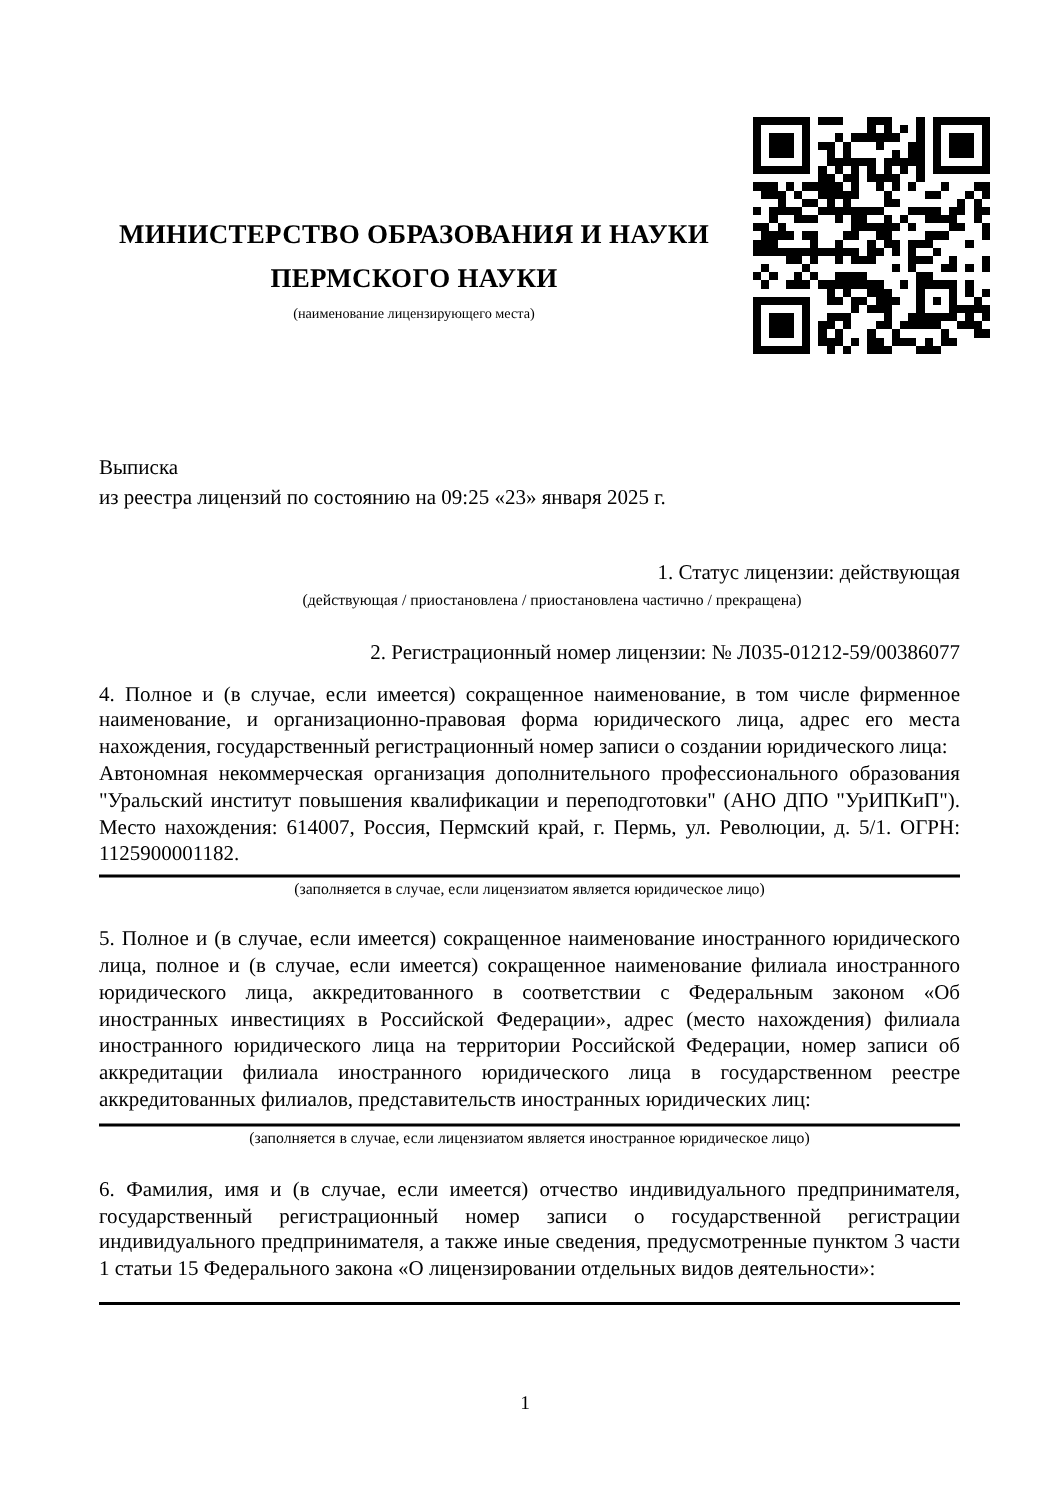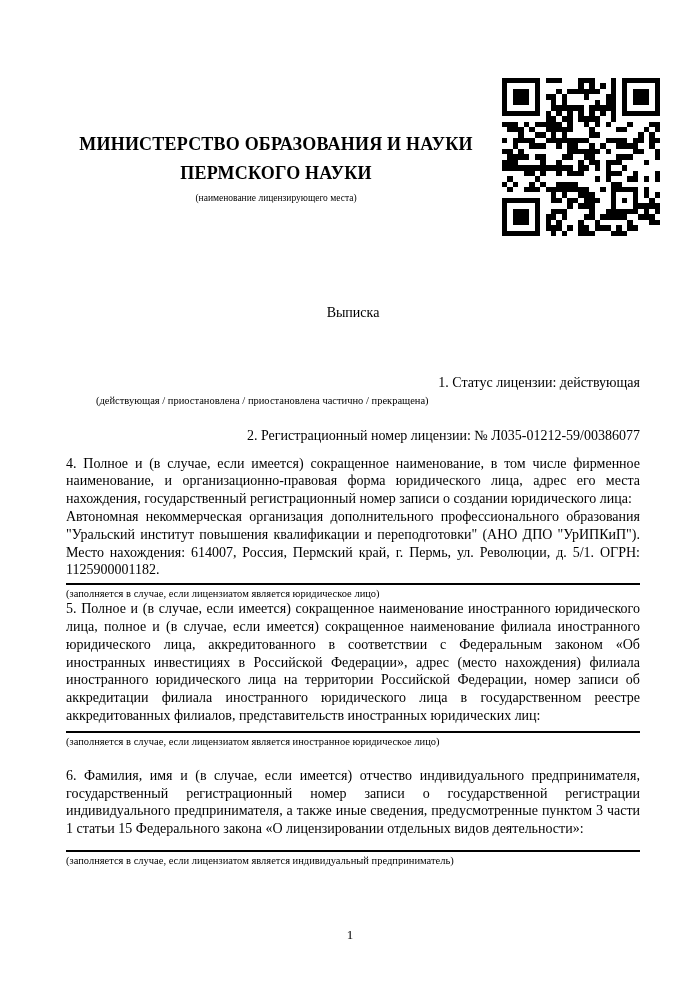--- a/index.html
+++ b/index.html
@@ -9,21 +9,21 @@
     height: 990px;
     background: #ffffff;
     color: #000000;
     font-family: "Liberation Serif", serif;
     overflow: hidden;
   }
 
   
   .org-block {
     position: absolute;
-    top: 130px;
+    top: 142px;
     left: 66px;
     width: 420px;
     text-align: center;
   }
   .org-line {
     font-size: 18px;
     font-weight: bold;
     line-height: 29px;
     letter-spacing: 0.2px;
   }
@@ -40,56 +40,55 @@
     height: 158px;
   }
   .qr-wrap svg { width: 100%; height: 100%; shape-rendering: crispEdges; }
 
   
   .doc-title {
     position: absolute;
     top: 303px;
     left: 66px;
     width: 574px;
-    text-align: center;
     font-size: 14px;
     line-height: 20px;
   }
 
   
   .content {
     position: absolute;
     top: 374px;
     left: 66px;
     width: 574px;
     font-size: 14px;
     line-height: 17.8px;
   }
   .body-text { text-align: right; }
   .justify { text-align: justify; }
   .small-caption {
     font-size: 10.5px;
     line-height: 13px;
-    text-align: left;
+    text-align: center;
     margin-top: 2px;
   }
   .caption-shift { padding-left: 30px; }
   .rule {
     border-top: 2px solid #000000;
     height: 0;
   }
   .rule-tight { margin-top: 4px; }
   .rule-gap   { margin-top: 6px; }
   .rule-wide  { margin-top: 12px; }
 
   .sec-status   { margin-top: 0; }
   .sec-regnum   { margin-top: 20px; }
   .sec-date     { margin-top: 14px; }
   .sec-legal    { margin-top: 10px; }
-  .sec-foreign  { }
+  .sec-foreign  { margin-top: 18px; }
   .sec-entrep   { margin-top: 19px; }
   .sec-inn      { margin-top: 23px; }
 
   .footer-pagenum {
     position: absolute;
     top: 927px;
     left: 0;
     width: 700px;
     text-align: center;
     font-size: 13px;
@@ -107,20 +106,21 @@
   </div>
 
   <div class="qr-wrap">
     <svg viewBox="0 0 29 29" xmlns="http://www.w3.org/2000/svg">
         <path d="M0 0h1v1h-1zM1 0h1v1h-1zM2 0h1v1h-1zM3 0h1v1h-1zM4 0h1v1h-1zM5 0h1v1h-1zM6 0h1v1h-1zM8 0h1v1h-1zM9 0h1v1h-1zM10 0h1v1h-1zM14 0h1v1h-1zM15 0h1v1h-1zM16 0h1v1h-1zM20 0h1v1h-1zM22 0h1v1h-1zM23 0h1v1h-1zM24 0h1v1h-1zM25 0h1v1h-1zM26 0h1v1h-1zM27 0h1v1h-1zM28 0h1v1h-1zM0 1h1v1h-1zM6 1h1v1h-1zM14 1h1v1h-1zM16 1h1v1h-1zM18 1h1v1h-1zM20 1h1v1h-1zM22 1h1v1h-1zM28 1h1v1h-1zM0 2h1v1h-1zM2 2h1v1h-1zM3 2h1v1h-1zM4 2h1v1h-1zM6 2h1v1h-1zM10 2h1v1h-1zM12 2h1v1h-1zM13 2h1v1h-1zM14 2h1v1h-1zM15 2h1v1h-1zM16 2h1v1h-1zM17 2h1v1h-1zM20 2h1v1h-1zM22 2h1v1h-1zM24 2h1v1h-1zM25 2h1v1h-1zM26 2h1v1h-1zM28 2h1v1h-1zM0 3h1v1h-1zM2 3h1v1h-1zM3 3h1v1h-1zM4 3h1v1h-1zM6 3h1v1h-1zM8 3h1v1h-1zM9 3h1v1h-1zM11 3h1v1h-1zM15 3h1v1h-1zM19 3h1v1h-1zM20 3h1v1h-1zM22 3h1v1h-1zM24 3h1v1h-1zM25 3h1v1h-1zM26 3h1v1h-1zM28 3h1v1h-1zM0 4h1v1h-1zM2 4h1v1h-1zM3 4h1v1h-1zM4 4h1v1h-1zM6 4h1v1h-1zM9 4h1v1h-1zM11 4h1v1h-1zM17 4h1v1h-1zM19 4h1v1h-1zM20 4h1v1h-1zM22 4h1v1h-1zM24 4h1v1h-1zM25 4h1v1h-1zM26 4h1v1h-1zM28 4h1v1h-1zM0 5h1v1h-1zM6 5h1v1h-1zM9 5h1v1h-1zM10 5h1v1h-1zM11 5h1v1h-1zM12 5h1v1h-1zM13 5h1v1h-1zM14 5h1v1h-1zM16 5h1v1h-1zM17 5h1v1h-1zM18 5h1v1h-1zM19 5h1v1h-1zM20 5h1v1h-1zM22 5h1v1h-1zM28 5h1v1h-1zM0 6h1v1h-1zM1 6h1v1h-1zM2 6h1v1h-1zM3 6h1v1h-1zM4 6h1v1h-1zM5 6h1v1h-1zM6 6h1v1h-1zM8 6h1v1h-1zM10 6h1v1h-1zM12 6h1v1h-1zM14 6h1v1h-1zM16 6h1v1h-1zM18 6h1v1h-1zM20 6h1v1h-1zM22 6h1v1h-1zM23 6h1v1h-1zM24 6h1v1h-1zM25 6h1v1h-1zM26 6h1v1h-1zM27 6h1v1h-1zM28 6h1v1h-1zM8 7h1v1h-1zM9 7h1v1h-1zM11 7h1v1h-1zM12 7h1v1h-1zM14 7h1v1h-1zM15 7h1v1h-1zM16 7h1v1h-1zM17 7h1v1h-1zM20 7h1v1h-1zM0 8h1v1h-1zM1 8h1v1h-1zM2 8h1v1h-1zM4 8h1v1h-1zM6 8h1v1h-1zM7 8h1v1h-1zM8 8h1v1h-1zM9 8h1v1h-1zM10 8h1v1h-1zM12 8h1v1h-1zM15 8h1v1h-1zM17 8h1v1h-1zM19 8h1v1h-1zM23 8h1v1h-1zM27 8h1v1h-1zM28 8h1v1h-1zM1 9h1v1h-1zM2 9h1v1h-1zM3 9h1v1h-1zM5 9h1v1h-1zM8 9h1v1h-1zM9 9h1v1h-1zM10 9h1v1h-1zM11 9h1v1h-1zM12 9h1v1h-1zM16 9h1v1h-1zM21 9h1v1h-1zM22 9h1v1h-1zM26 9h1v1h-1zM28 9h1v1h-1zM3 10h1v1h-1zM6 10h1v1h-1zM7 10h1v1h-1zM9 10h1v1h-1zM11 10h1v1h-1zM16 10h1v1h-1zM17 10h1v1h-1zM25 10h1v1h-1zM27 10h1v1h-1zM0 11h1v1h-1zM2 11h1v1h-1zM3 11h1v1h-1zM4 11h1v1h-1zM5 11h1v1h-1zM8 11h1v1h-1zM9 11h1v1h-1zM10 11h1v1h-1zM11 11h1v1h-1zM12 11h1v1h-1zM13 11h1v1h-1zM14 11h1v1h-1zM15 11h1v1h-1zM19 11h1v1h-1zM20 11h1v1h-1zM21 11h1v1h-1zM22 11h1v1h-1zM24 11h1v1h-1zM25 11h1v1h-1zM27 11h1v1h-1zM28 11h1v1h-1zM2 12h1v1h-1zM5 12h1v1h-1zM6 12h1v1h-1zM7 12h1v1h-1zM10 12h1v1h-1zM12 12h1v1h-1zM13 12h1v1h-1zM16 12h1v1h-1zM18 12h1v1h-1zM21 12h1v1h-1zM22 12h1v1h-1zM23 12h1v1h-1zM24 12h1v1h-1zM27 12h1v1h-1zM0 13h1v1h-1zM1 13h1v1h-1zM3 13h1v1h-1zM12 13h1v1h-1zM13 13h1v1h-1zM14 13h1v1h-1zM15 13h1v1h-1zM16 13h1v1h-1zM17 13h1v1h-1zM19 13h1v1h-1zM24 13h1v1h-1zM25 13h1v1h-1zM28 13h1v1h-1zM1 14h1v1h-1zM2 14h1v1h-1zM3 14h1v1h-1zM4 14h1v1h-1zM6 14h1v1h-1zM7 14h1v1h-1zM11 14h1v1h-1zM12 14h1v1h-1zM15 14h1v1h-1zM16 14h1v1h-1zM21 14h1v1h-1zM22 14h1v1h-1zM23 14h1v1h-1zM28 14h1v1h-1zM0 15h1v1h-1zM1 15h1v1h-1zM2 15h1v1h-1zM7 15h1v1h-1zM10 15h1v1h-1zM14 15h1v1h-1zM16 15h1v1h-1zM17 15h1v1h-1zM19 15h1v1h-1zM20 15h1v1h-1zM21 15h1v1h-1zM26 15h1v1h-1zM0 16h1v1h-1zM1 16h1v1h-1zM2 16h1v1h-1zM3 16h1v1h-1zM4 16h1v1h-1zM5 16h1v1h-1zM6 16h1v1h-1zM7 16h1v1h-1zM8 16h1v1h-1zM9 16h1v1h-1zM10 16h1v1h-1zM11 16h1v1h-1zM12 16h1v1h-1zM14 16h1v1h-1zM15 16h1v1h-1zM17 16h1v1h-1zM19 16h1v1h-1zM22 16h1v1h-1zM4 17h1v1h-1zM5 17h1v1h-1zM7 17h1v1h-1zM10 17h1v1h-1zM12 17h1v1h-1zM13 17h1v1h-1zM14 17h1v1h-1zM19 17h1v1h-1zM20 17h1v1h-1zM21 17h1v1h-1zM24 17h1v1h-1zM28 17h1v1h-1zM1 18h1v1h-1zM6 18h1v1h-1zM17 18h1v1h-1zM19 18h1v1h-1zM23 18h1v1h-1zM24 18h1v1h-1zM26 18h1v1h-1zM28 18h1v1h-1zM0 19h1v1h-1zM2 19h1v1h-1zM5 19h1v1h-1zM7 19h1v1h-1zM10 19h1v1h-1zM11 19h1v1h-1zM12 19h1v1h-1zM13 19h1v1h-1zM20 19h1v1h-1zM21 19h1v1h-1zM1 20h1v1h-1zM4 20h1v1h-1zM5 20h1v1h-1zM6 20h1v1h-1zM8 20h1v1h-1zM9 20h1v1h-1zM10 20h1v1h-1zM11 20h1v1h-1zM12 20h1v1h-1zM13 20h1v1h-1zM14 20h1v1h-1zM15 20h1v1h-1zM18 20h1v1h-1zM20 20h1v1h-1zM21 20h1v1h-1zM22 20h1v1h-1zM23 20h1v1h-1zM24 20h1v1h-1zM26 20h1v1h-1zM9 21h1v1h-1zM11 21h1v1h-1zM14 21h1v1h-1zM15 21h1v1h-1zM16 21h1v1h-1zM20 21h1v1h-1zM24 21h1v1h-1zM26 21h1v1h-1zM28 21h1v1h-1zM0 22h1v1h-1zM1 22h1v1h-1zM2 22h1v1h-1zM3 22h1v1h-1zM4 22h1v1h-1zM5 22h1v1h-1zM6 22h1v1h-1zM9 22h1v1h-1zM10 22h1v1h-1zM12 22h1v1h-1zM13 22h1v1h-1zM15 22h1v1h-1zM16 22h1v1h-1zM17 22h1v1h-1zM20 22h1v1h-1zM22 22h1v1h-1zM24 22h1v1h-1zM27 22h1v1h-1zM0 23h1v1h-1zM6 23h1v1h-1zM12 23h1v1h-1zM14 23h1v1h-1zM15 23h1v1h-1zM16 23h1v1h-1zM20 23h1v1h-1zM24 23h1v1h-1zM25 23h1v1h-1zM26 23h1v1h-1zM27 23h1v1h-1zM28 23h1v1h-1zM0 24h1v1h-1zM2 24h1v1h-1zM3 24h1v1h-1zM4 24h1v1h-1zM6 24h1v1h-1zM9 24h1v1h-1zM10 24h1v1h-1zM11 24h1v1h-1zM16 24h1v1h-1zM19 24h1v1h-1zM20 24h1v1h-1zM21 24h1v1h-1zM22 24h1v1h-1zM23 24h1v1h-1zM24 24h1v1h-1zM26 24h1v1h-1zM28 24h1v1h-1zM0 25h1v1h-1zM2 25h1v1h-1zM3 25h1v1h-1zM4 25h1v1h-1zM6 25h1v1h-1zM8 25h1v1h-1zM9 25h1v1h-1zM11 25h1v1h-1zM15 25h1v1h-1zM16 25h1v1h-1zM18 25h1v1h-1zM19 25h1v1h-1zM20 25h1v1h-1zM21 25h1v1h-1zM22 25h1v1h-1zM25 25h1v1h-1zM26 25h1v1h-1zM27 25h1v1h-1zM0 26h1v1h-1zM2 26h1v1h-1zM3 26h1v1h-1zM4 26h1v1h-1zM6 26h1v1h-1zM8 26h1v1h-1zM10 26h1v1h-1zM14 26h1v1h-1zM17 26h1v1h-1zM23 26h1v1h-1zM27 26h1v1h-1zM28 26h1v1h-1zM0 27h1v1h-1zM6 27h1v1h-1zM8 27h1v1h-1zM9 27h1v1h-1zM10 27h1v1h-1zM12 27h1v1h-1zM14 27h1v1h-1zM15 27h1v1h-1zM17 27h1v1h-1zM18 27h1v1h-1zM19 27h1v1h-1zM21 27h1v1h-1zM23 27h1v1h-1zM24 27h1v1h-1zM0 28h1v1h-1zM1 28h1v1h-1zM2 28h1v1h-1zM3 28h1v1h-1zM4 28h1v1h-1zM5 28h1v1h-1zM6 28h1v1h-1zM9 28h1v1h-1zM11 28h1v1h-1zM14 28h1v1h-1zM15 28h1v1h-1zM16 28h1v1h-1zM20 28h1v1h-1zM21 28h1v1h-1zM22 28h1v1h-1z" fill="#000000"></path>
       </svg>
   </div>
 
   <div class="doc-title">
     <div>Выписка</div>
+    <div>из реестра лицензий по состоянию на 09:25 «23» января 2025 г.</div>
   </div>
 
   <div class="content">
 
     <div class="section sec-status">
       <div class="body-text">1. Статус лицензии: действующая</div>
       <div class="small-caption caption-shift">(действующая / приостановлена / приостановлена частично / прекращена)</div>
     </div>
 
     <div class="section sec-regnum">
@@ -137,21 +137,20 @@
 
     <div class="section sec-foreign">
       <div class="body-text justify">5. Полное и (в случае, если имеется) сокращенное наименование иностранного юридического лица, полное и (в случае, если имеется) сокращенное наименование филиала иностранного юридического лица, аккредитованного в соответствии с Федеральным законом «Об иностранных инвестициях в Российской Федерации», адрес (место нахождения) филиала иностранного юридического лица на территории Российской Федерации, номер записи об аккредитации филиала иностранного юридического лица в государственном реестре аккредитованных филиалов, представительств иностранных юридических лиц:</div>
       <div class="rule rule-gap"></div>
       <div class="small-caption">(заполняется в случае, если лицензиатом является иностранное юридическое лицо)</div>
     </div>
 
     <div class="section sec-entrep">
       <div class="body-text justify">6. Фамилия, имя и (в случае, если имеется) отчество индивидуального предпринимателя, государственный регистрационный номер записи о государственной регистрации индивидуального предпринимателя, а также иные сведения, предусмотренные пунктом 3 части 1 статьи 15 Федерального закона «О лицензировании отдельных видов деятельности»:</div>
       <div class="rule rule-wide"></div>
-      <div class="small-caption">(заполняется в случае, если лицензиатом является индивидуальный предприниматель)</div>
     </div>
 
 
   </div>
 
   <div class="footer-pagenum">1</div>
 
 </div>
 
 </body></html>

